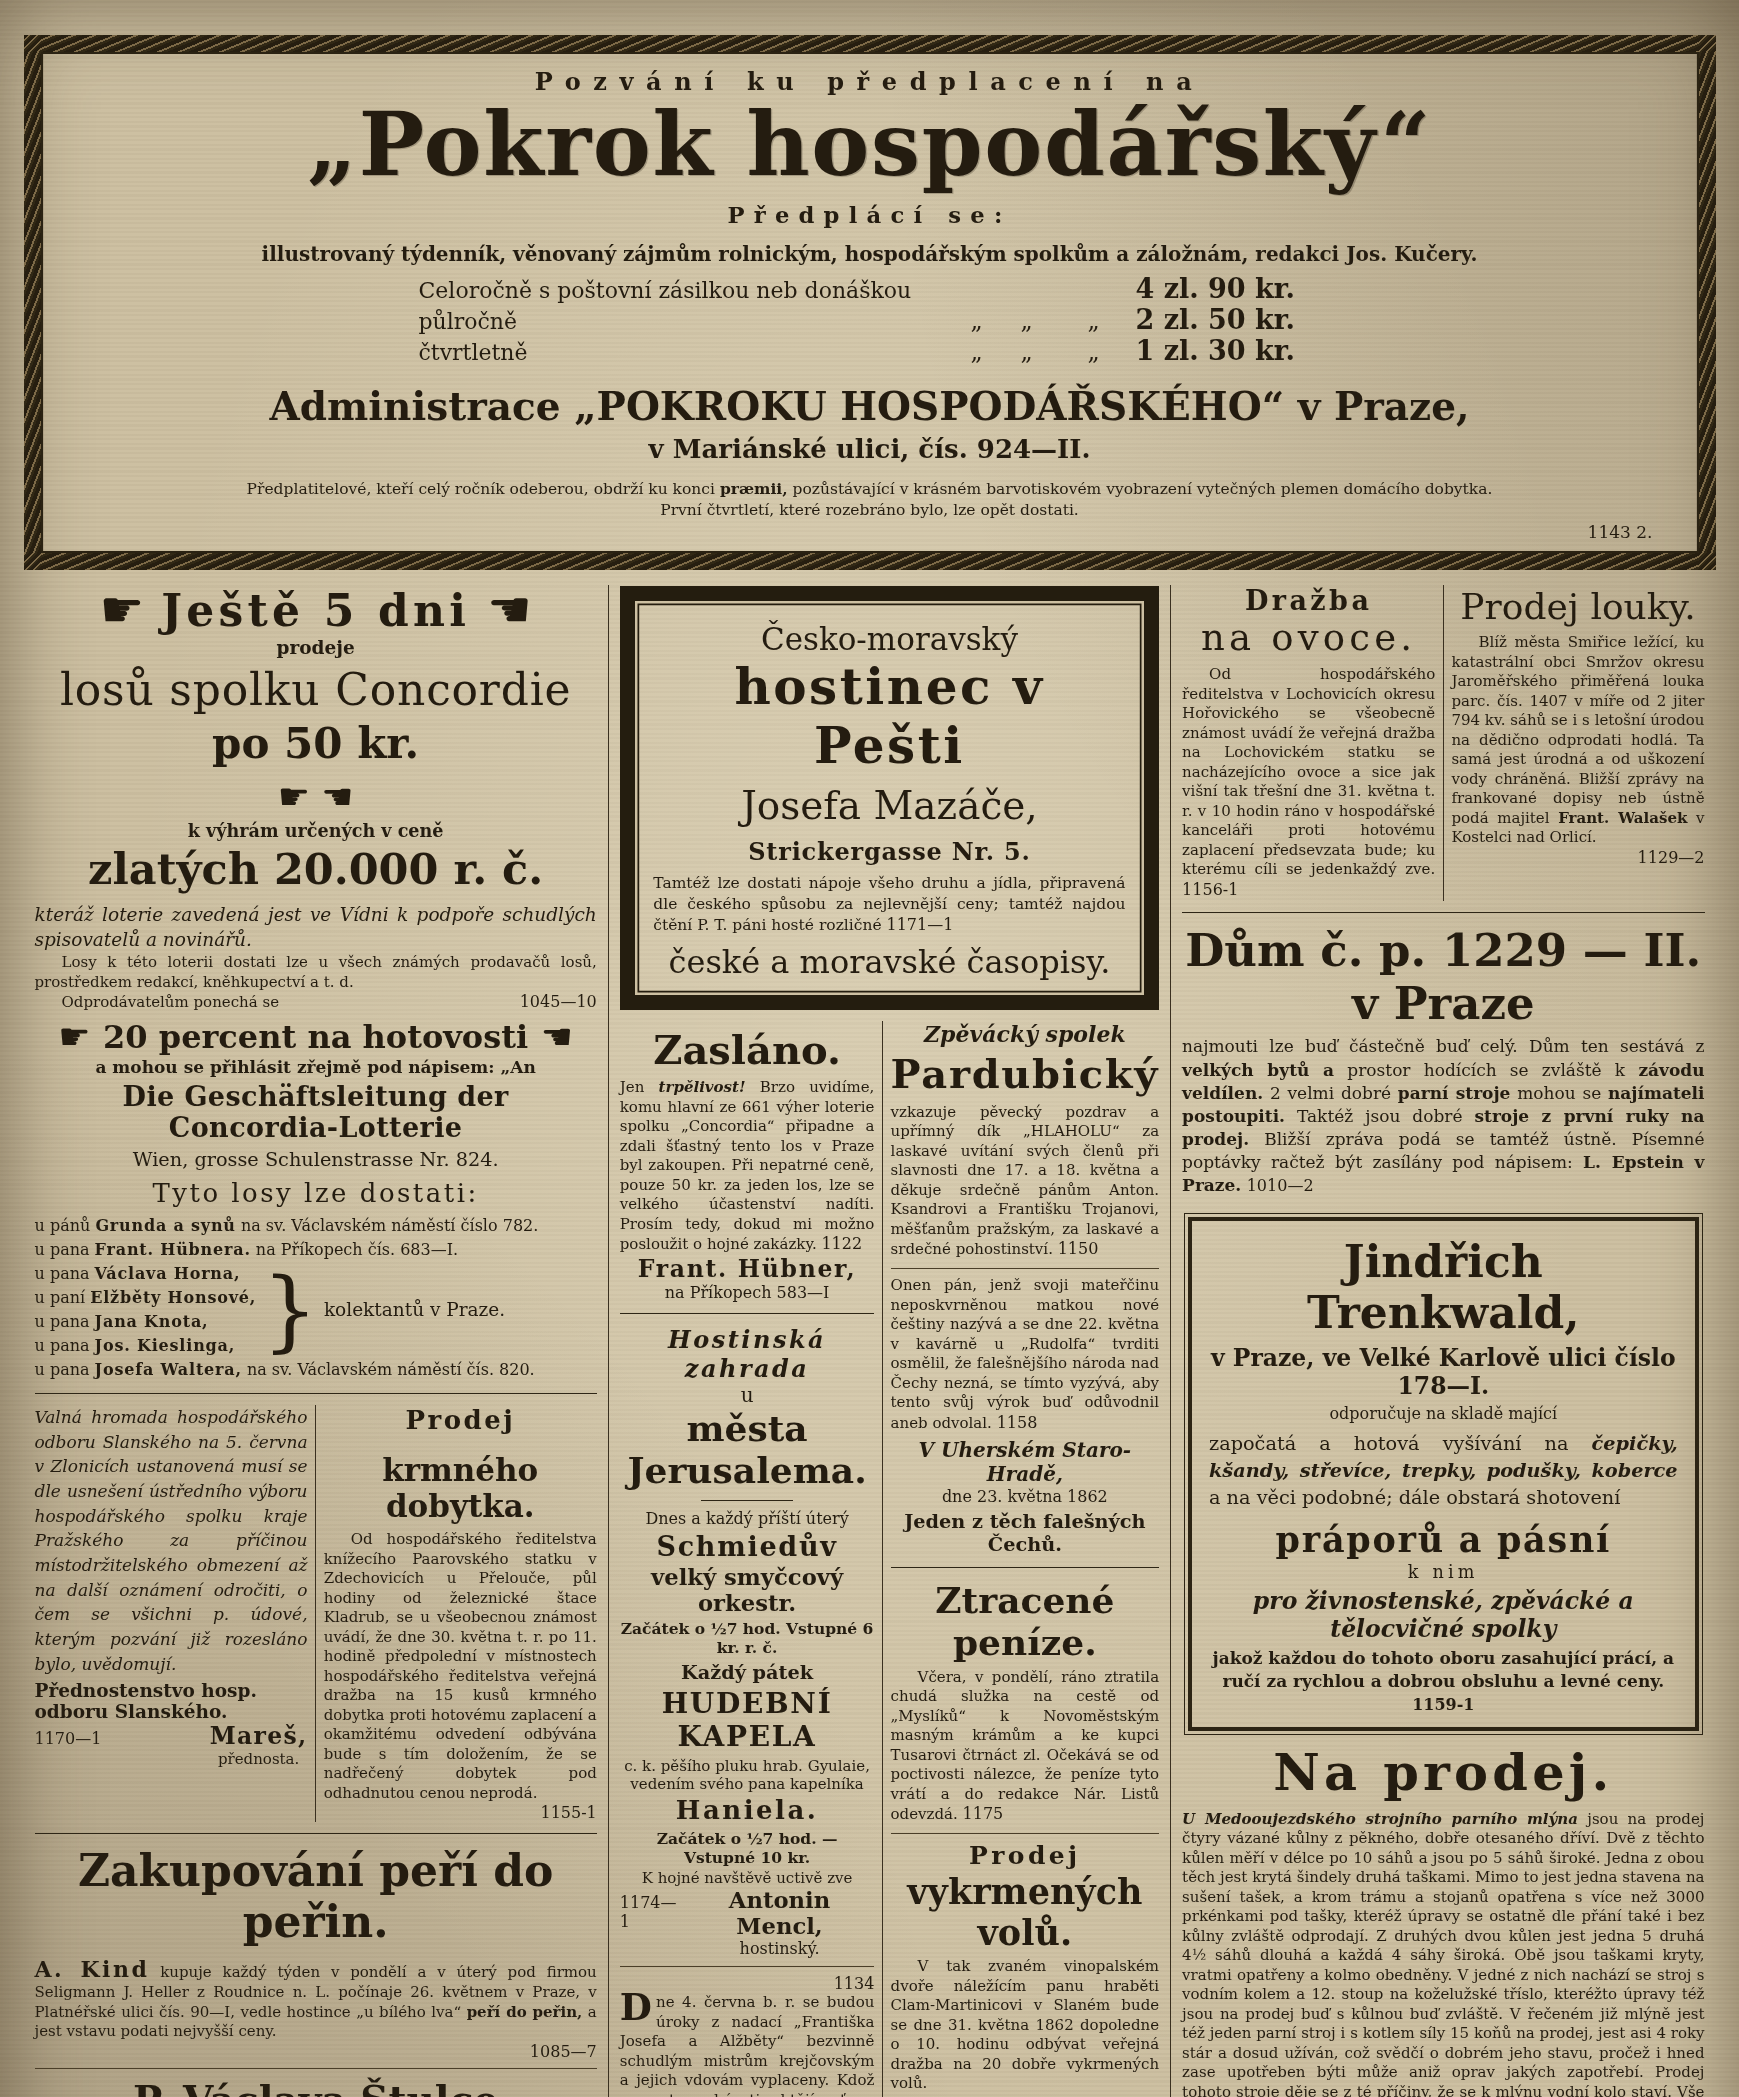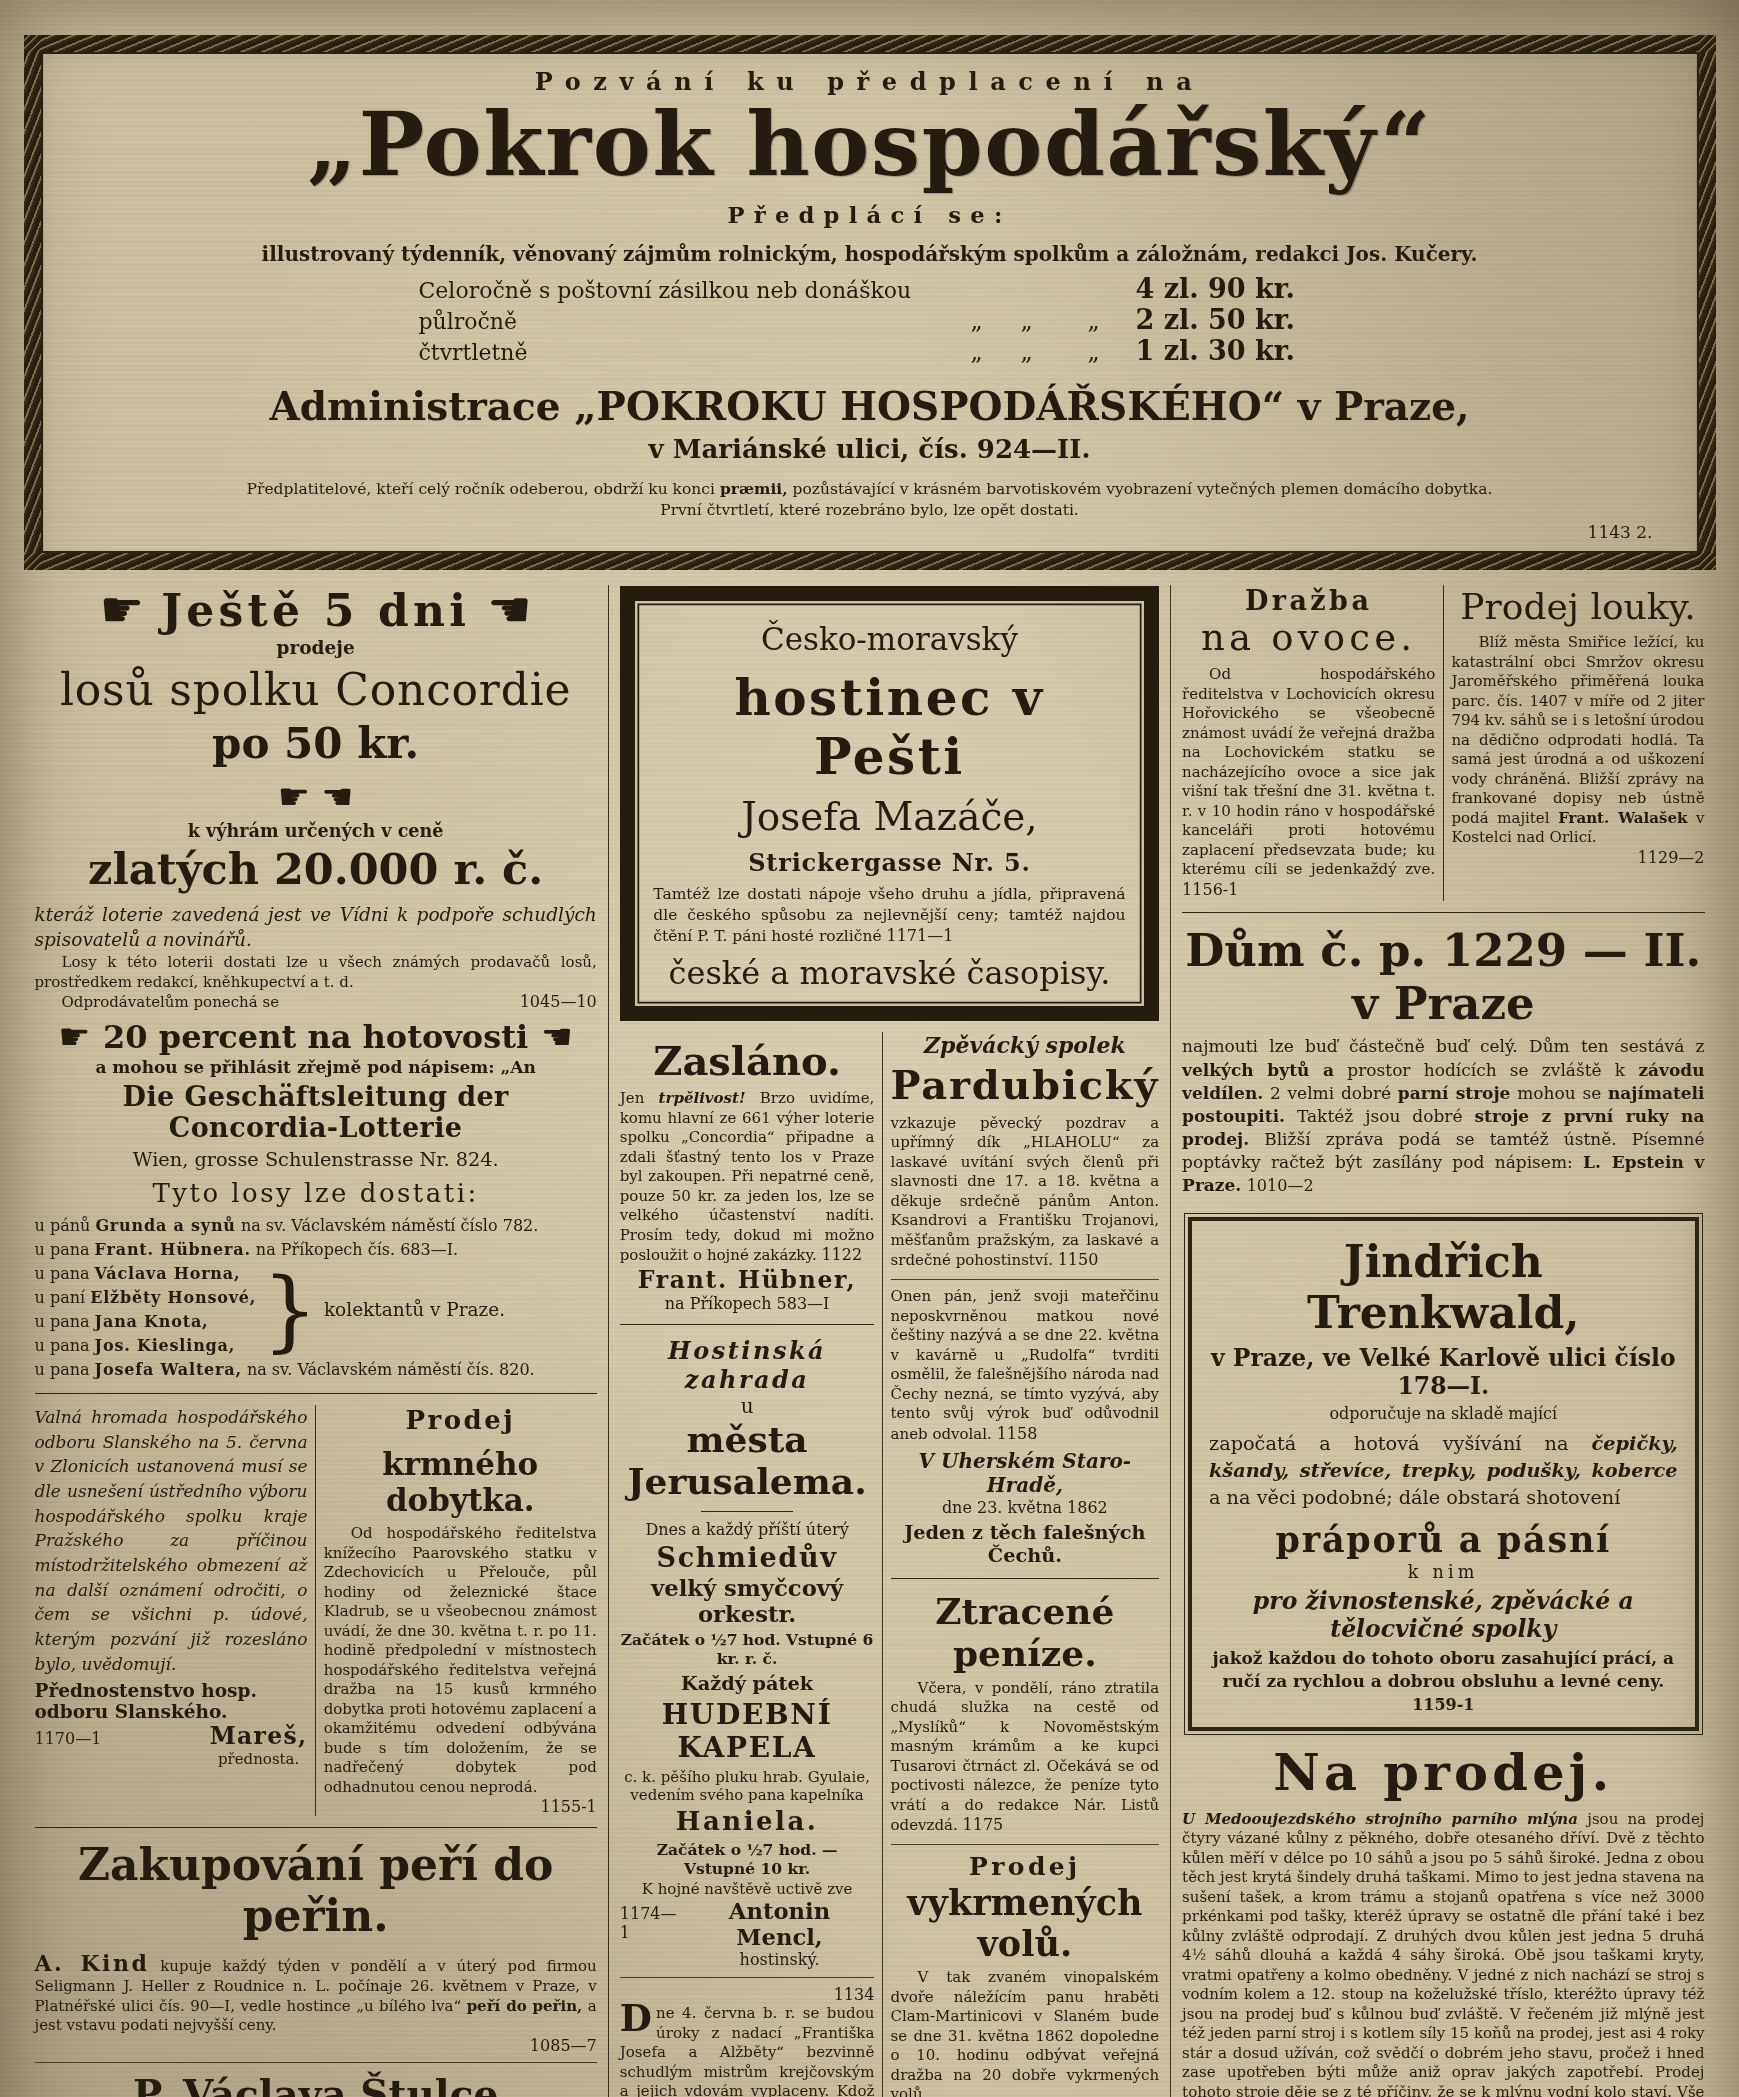--- a/index.html
+++ b/index.html
@@ -89,30 +89,30 @@
   .agents{font-size:16px;line-height:1.5;margin-top:5.9px;}
   .agent-name{font-weight:bold;letter-spacing:0.8px;}
   .brace-row{display:flex;align-items:center;gap:5.9px;}
   .brace-glyph{font-size:88px;font-weight:normal;line-height:.9;}
   .brace-note{font-size:18.5px;}
   .valna{font-size:17px;font-style:italic;line-height:1.45;}
   .valna-sig1{font-size:18.5px;font-weight:bold;font-style:normal;margin-top:4.2px;}
   .valna-sig2{font-size:23.5px;font-weight:bold;font-style:normal;letter-spacing:1.3px;}
   .valna-sig3{font-size:15px;font-style:normal;}
   .krm-h1{font-size:26px;font-weight:bold;letter-spacing:2.5px;}
-  .krm-h2{font-size:31px;font-weight:bold;margin-top:11px;}
+  .krm-h2{font-size:31px;font-weight:bold;margin-top:17px;}
   .peri-h{font-size:44px;font-weight:bold;margin:5.9px 0 7.6px 0;}
   .peri-name{font-size:22px;font-weight:bold;letter-spacing:2.5px;}
   .stulce-h{font-size:39px;font-weight:bold;margin:5px 0 6.7px 0;}
 
   
   .host-box{border:15px solid #241d0f;box-shadow:inset 0 0 0 2.5px #cdc0a2, inset 0 0 0 4.2px #241d0f;
     margin:1.7px 0 11px 0;padding:17px 18.5px 14.3px 18.5px;}
   .host-l1{font-size:31px;margin-top:2.5px;}
-  .host-l2{font-size:50px;font-weight:bold;letter-spacing:2.5px;margin-top:11px;}
+  .host-l2{font-size:50px;font-weight:bold;letter-spacing:2.5px;margin-top:0;}
   .host-l3{font-size:39px;margin-top:8.4px;}
   .host-l4{font-size:24px;font-weight:bold;margin-top:8.4px;letter-spacing:0.8px;}
   .host-para{font-size:15.5px;margin-top:7.6px;line-height:1.32;}
   .host-l5{font-size:32px;margin-top:7.6px;}
   .zas-h{font-size:40px;font-weight:bold;margin:4.2px 0 5.9px 0;}
   .zas-sig1{font-size:23.5px;font-weight:bold;letter-spacing:1.7px;}
   .zas-sig2{font-size:16px;}
   .jer-h1{font-size:24px;font-weight:bold;font-style:italic;letter-spacing:2.5px;margin-top:6.7px;}
   .jer-u{font-size:20px;}
   .jer-h3{font-size:36px;font-weight:bold;}

